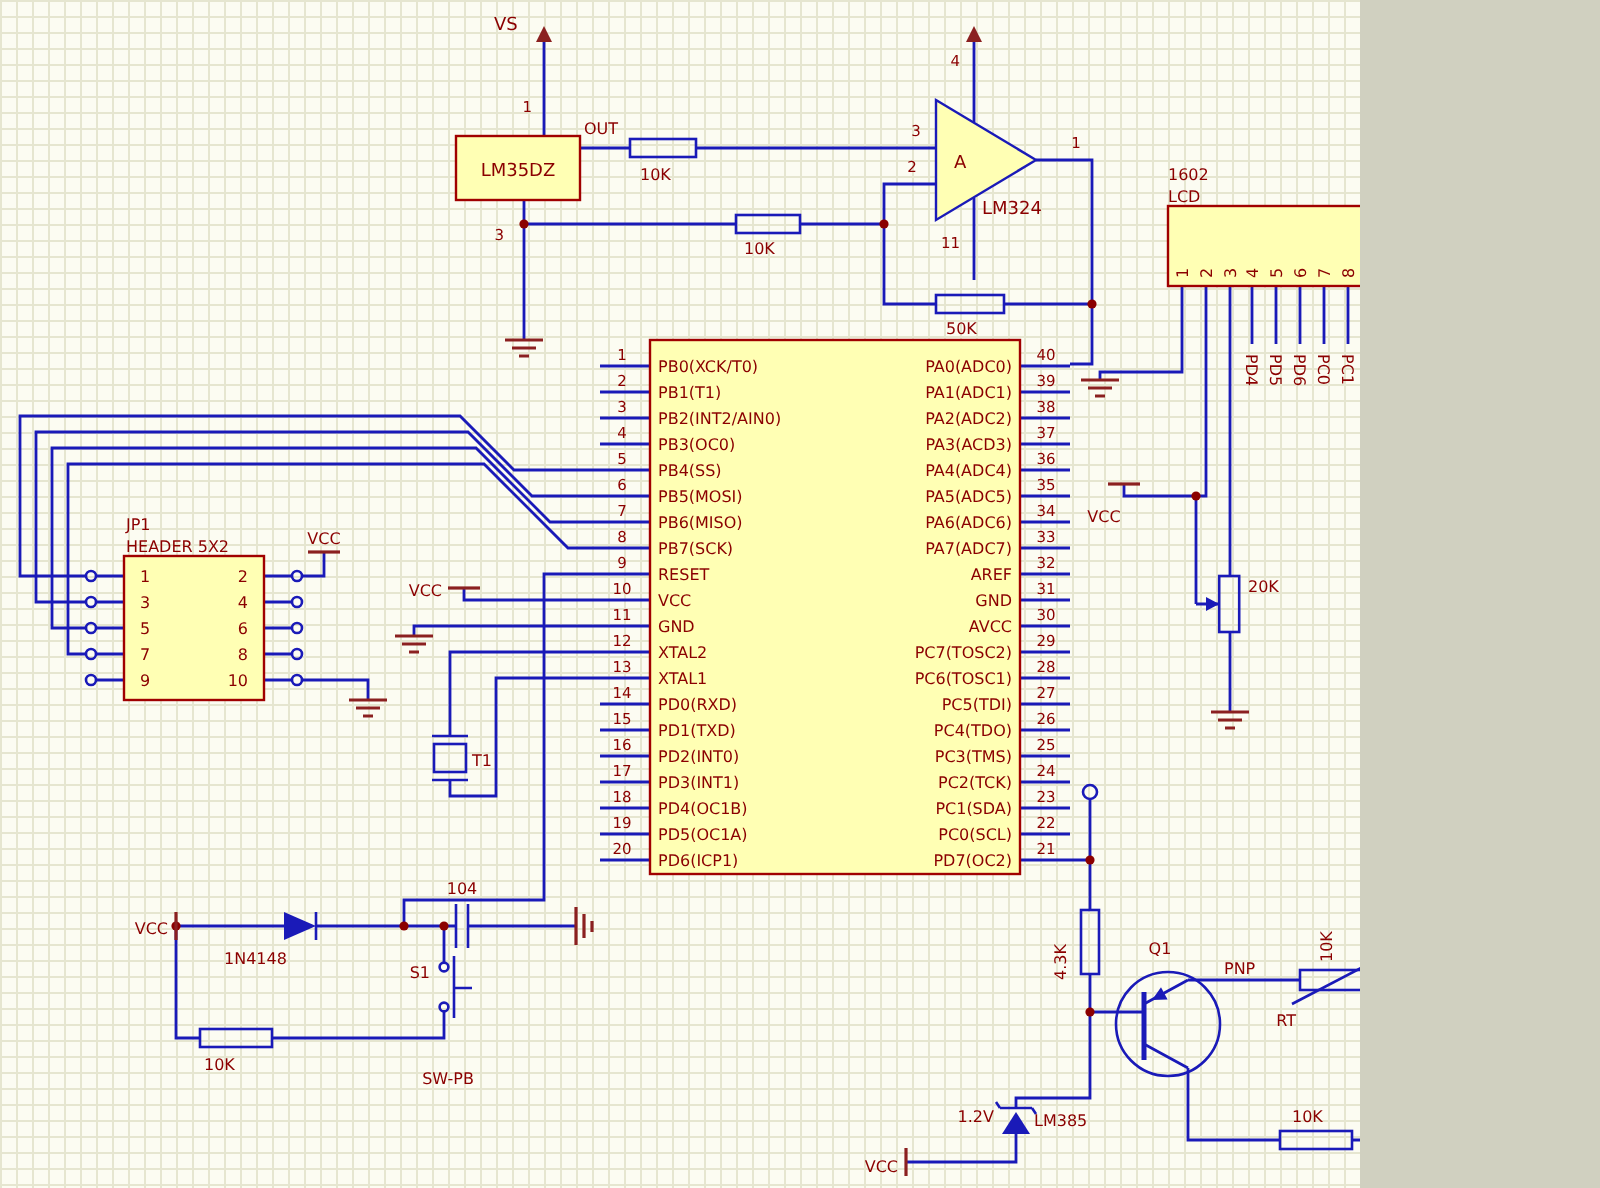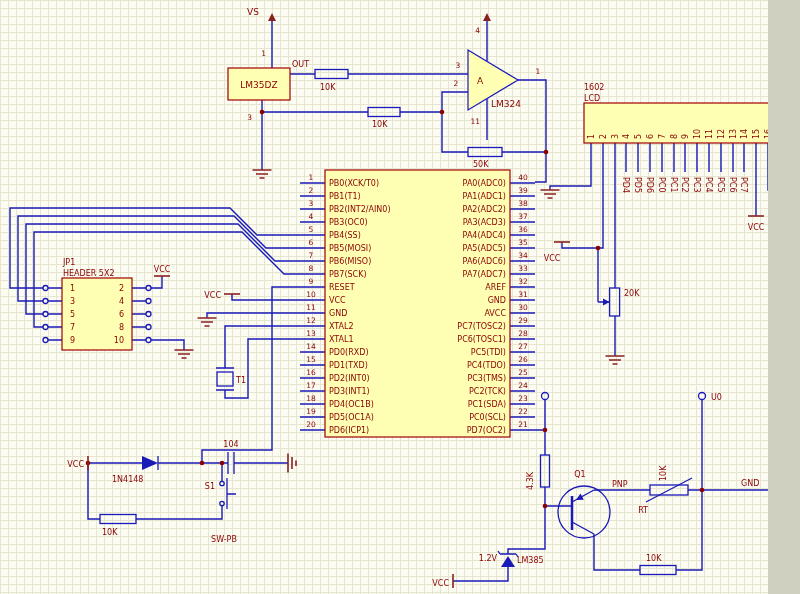--- a/index.html
+++ b/index.html
@@ -1,18 +1,18 @@
 <!DOCTYPE html>
 <html><head>
 <meta charset="utf-8">
 <style>
   html,body{margin:0;padding:0;}
   body{font-family:"Liberation Sans",sans-serif;background:#d0d0c0;}
   .stage{
-    position:relative;width:768px;height:594px;overflow:hidden;
+    position:relative;width:680px;height:594px;overflow:hidden;
     background-color:#fcfcf2;
     background-image:
       repeating-linear-gradient(to bottom,#e6e6d0 0,#e6e6d0 1px,transparent 1px,transparent 8px),
       repeating-linear-gradient(to right,#e6e6d0 0,#e6e6d0 1px,transparent 1px,transparent 8px);
   }
   svg{position:absolute;left:0;top:0;}
   svg text{font-family:"DejaVu Sans",sans-serif;fill:#8b0000;}
   .t9{font-size:9px}
   .t8{font-size:8px}
   .t7{font-size:7.5px}

